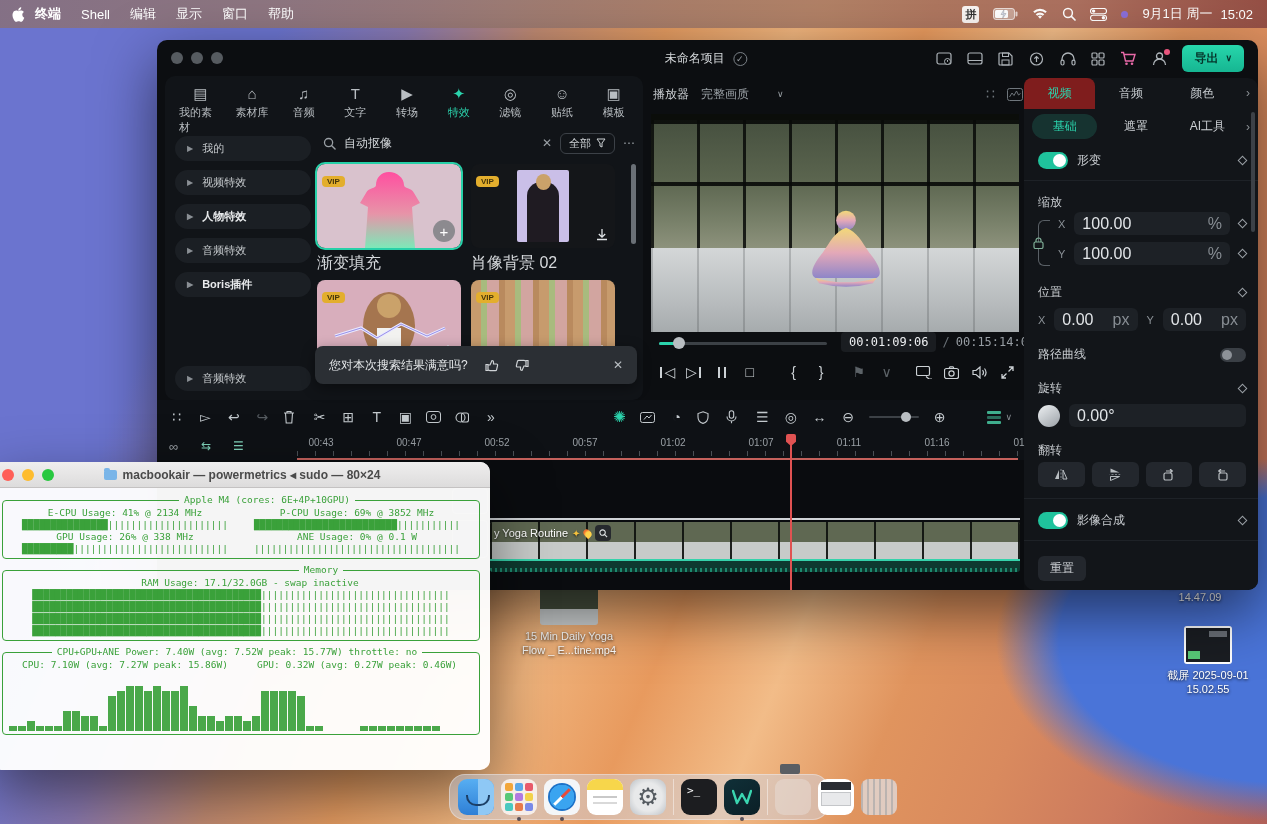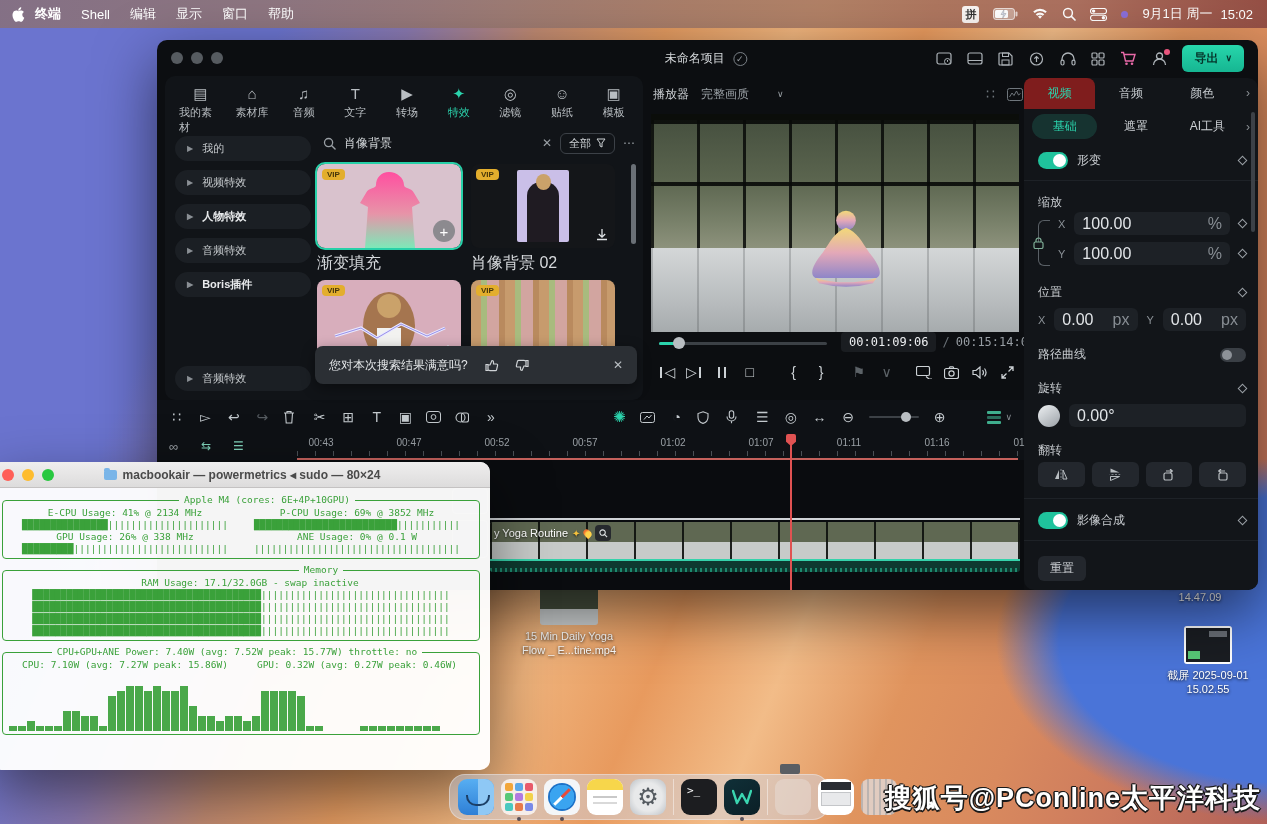--- a/index.html
+++ b/index.html
@@ -39,21 +39,21 @@
   .cats{position:absolute;left:6px;top:52px;width:146px;bottom:6px;}
   .cat{position:absolute;left:4px;width:136px;height:25px;background:#1b1f24;border-radius:13px;display:flex;align-items:center;gap:9px;padding:0 12px;font-size:11px;color:#c6cacd;}
   .cat .arr{color:#8a8f94;font-size:8px;}
   .cat.bold{font-weight:bold;color:#e8eaec;}
   
   .srch{position:absolute;left:158px;top:56px;width:312px;height:22px;display:flex;align-items:center;gap:8px;font-size:12px;color:#d2d6d9;}
   .pill{border:1px solid #3c4147;border-radius:6px;padding:2px 8px;font-size:11px;color:#cfd3d6;display:flex;align-items:center;gap:5px;}
   .card{position:absolute;width:144px;}
   .thumb{position:relative;width:144px;height:84px;border-radius:8px;overflow:hidden;background:#17191c;}
   .card.sel .thumb{outline:2px solid #27d0a8;}
-  .vip{position:absolute;left:5px;top:5px;background:#e3ae2d;color:#45350a;font-size:8px;font-weight:bold;border-radius:4px;padding:1px 5px;z-index:3;}
+  .vip{position:absolute;left:5px;top:12px;background:#e3ae2d;color:#45350a;font-size:8px;font-weight:bold;border-radius:4px;padding:1px 5px;z-index:3;}
   .cname{margin-top:5px;font-size:16px;color:#d6d9dc;}
   .plusbtn{position:absolute;right:6px;bottom:6px;width:22px;height:22px;border-radius:50%;background:rgba(120,124,128,.8);color:#fff;font-size:15px;display:flex;align-items:center;justify-content:center;z-index:3;}
   .dlbtn{position:absolute;right:6px;bottom:6px;z-index:3;}
   .thumb1{background:#d9c2cd;}
   .thumb2{background:#141619;display:flex;align-items:center;justify-content:center;}
   .mini-portrait{width:52px;height:72px;background:#cabfe8;border-radius:2px;position:relative;overflow:hidden;}
   .mini-portrait:before{content:"";position:absolute;left:10px;top:12px;width:32px;height:60px;background:#1f1b22;border-radius:14px 14px 0 0;}
   .mini-portrait:after{content:"";position:absolute;left:19px;top:4px;width:15px;height:16px;background:#caa26a;border-radius:50%;}
   .thumb3{background:#d8aebc;}
   .thumb4{background:repeating-linear-gradient(90deg,#c79b6d 0 10px,#a8bb7e 10px 16px,#d2a5a0 16px 28px,#b98a5e 28px 34px);}
@@ -405,21 +405,21 @@
           </div>
       </div>
 
       <div class="srch">
         <span>
             <svg width="13" height="13" viewBox="0 0 14 14">
               <circle cx="6" cy="6" r="4.4" fill="none" stroke="#9aa0a5" stroke-width="1.4"></circle>
               <line x1="9.4" y1="9.4" x2="13" y2="13" stroke="#9aa0a5" stroke-width="1.5" stroke-linecap="round"></line>
             </svg>
           </span>
-        <span>肖像背景</span>
+        <span>自动抠像</span>
         <span style="margin-left:auto;color:#9aa0a5">✕</span>
         <span class="pill">
             <span>全部</span>
             <svg width="10" height="10" viewBox="0 0 10 10">
               <path d="M1 1h8L6 5v4L4 8V5z" fill="none" stroke="#cfd3d6" stroke-width="1"></path>
             </svg>
           </span>
         <span style="color:#9aa0a5">⋯</span>
       </div>
       <div class="ab scrollv" style="left:466px;top:88px;width:5px;height:80px;"></div>
@@ -945,14 +945,13 @@
       </span>
     <span class="dksep"></span>
     <span class="dkic" style="background:rgba(240,242,246,.3)"><span class="ic-doc" style="margin:1px auto"></span></span>
     <span class="dkic ic-shots">
         <i></i>
         <em></em>
       </span>
     <span class="dkic ic-trash"></span>
   </div>
 
-  <div class="ab wm">搜狐号@PConline太平洋科技</div>
 </div>
 
 </body></html>

